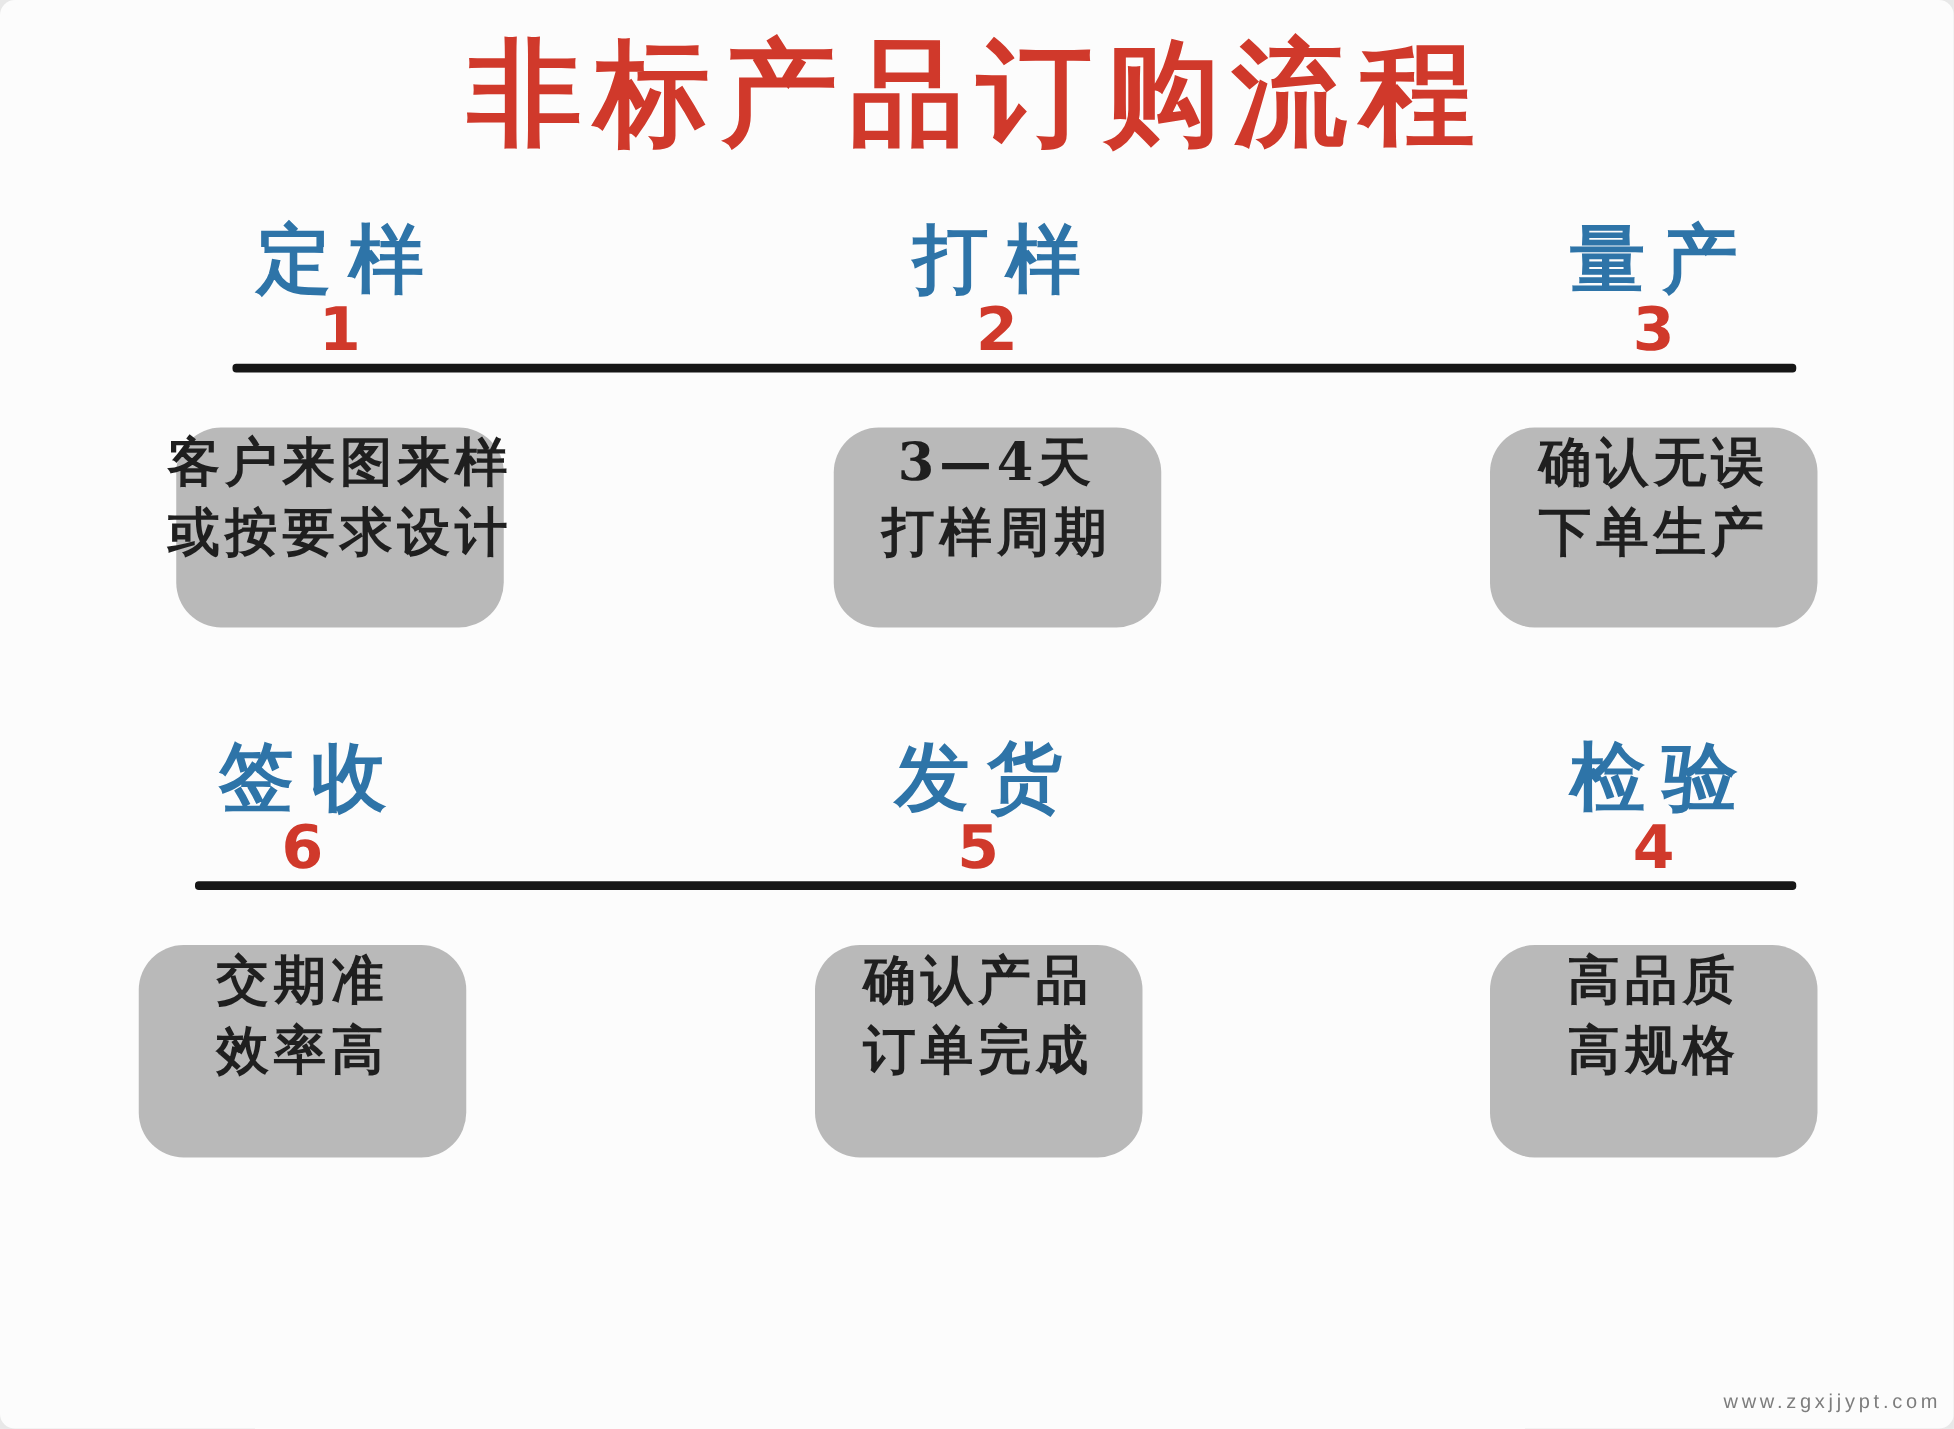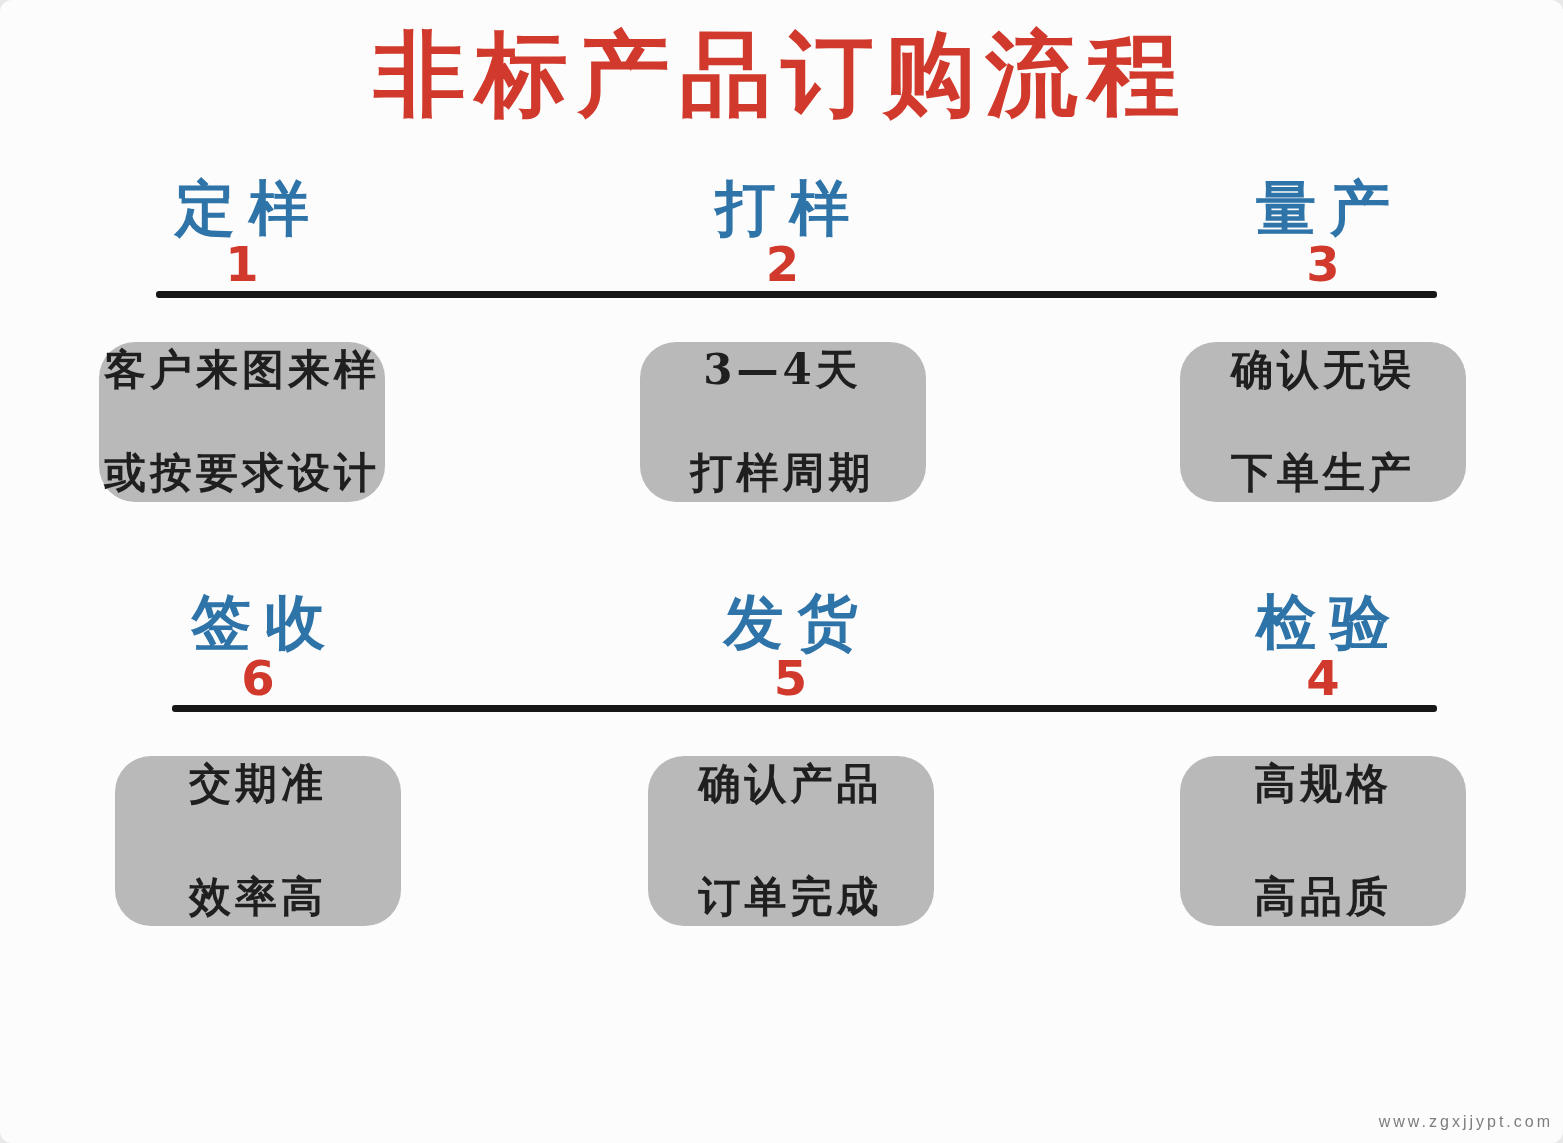--- a/index.html
+++ b/index.html
@@ -23,22 +23,22 @@
     text-align: center;
     font-size: 92px;
     line-height: 1.15;
     font-weight: bold;
     color: var(--title-red, #d0392b);
     letter-spacing: 10px;
   }
   .process-row {
     position: relative;
   }
-  .process-row.row-1 { margin-top: 48px; }
-  .process-row.row-2 { margin-top: 88px; margin-left: 16px; }
+  .process-row.row-1 { margin-top: 48px; padding-left: 30px; }
+  .process-row.row-2 { margin-top: 88px; }
 
   .grid {
     display: flex;
     justify-content: space-between;
     padding: 0 95px 0 97px;
   }
   .col {
     width: 290px;
     display: flex;
     flex-direction: column;
@@ -68,29 +68,28 @@
   .timeline-line {
     height: 7px;
     background: var(--line-black, #161616);
     border-radius: 3px;
     margin: 3px 126px 0 156px;
   }
   .boxes {
     margin-top: 44px;
   }
   .detail-box {
-    width: 286px;
+    width: 262px;
     height: 160px;
     background: var(--box-bg, #b9b9b9);
     border-radius: 36px;
     display: flex;
     flex-direction: column;
     align-items: center;
-    justify-content: space-between;
-    gap: 23px;
+    justify-content: flex-start;
   }
   .row-2 .detail-box { height: 170px; }
   .box-line {
     font-size: 42px;
     line-height: 1.35;
     font-weight: 600;
     color: var(--box-text, #1f1f1f);
     letter-spacing: 4px;
     white-space: nowrap;
     text-align: center;
@@ -174,21 +173,21 @@
         </div>
       </div>
       <div class="col">
         <div class="detail-box">
           <div class="box-line">确认产品</div>
           <div class="box-line">订单完成</div>
         </div>
       </div>
       <div class="col">
         <div class="detail-box">
+          <div class="box-line">高品质</div>
           <div class="box-line">高规格</div>
-          <div class="box-line">高品质</div>
         </div>
       </div>
     </div>
   </section>
 
   <div class="watermark">www.zgxjjypt.com</div>
 </div>
 
 </body></html>

